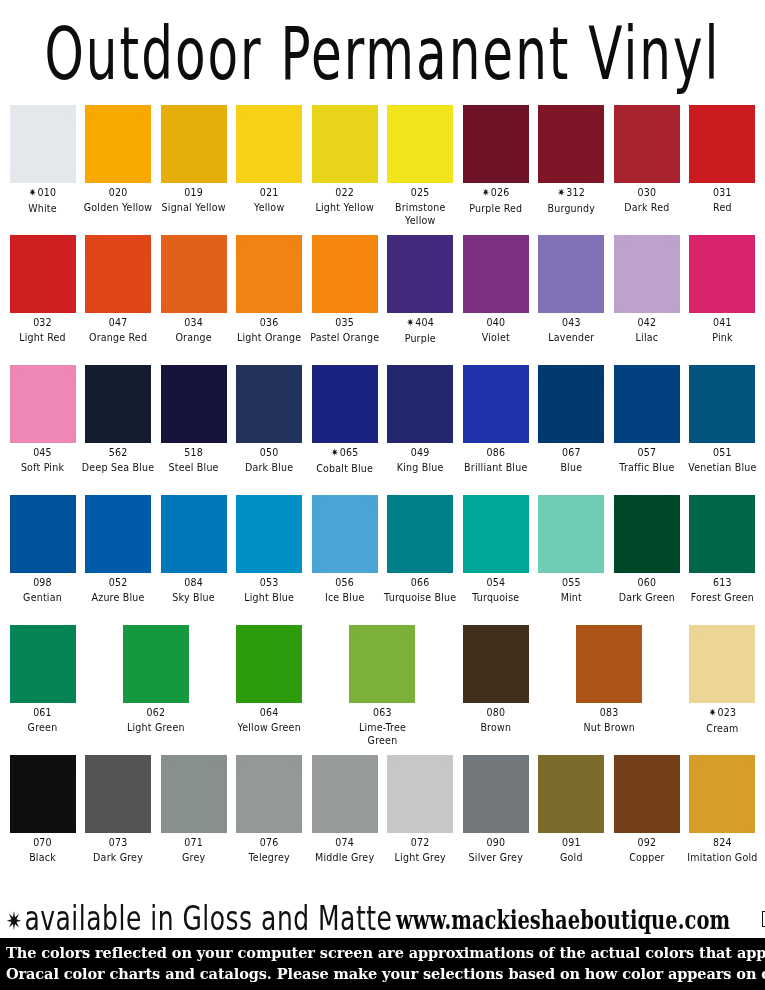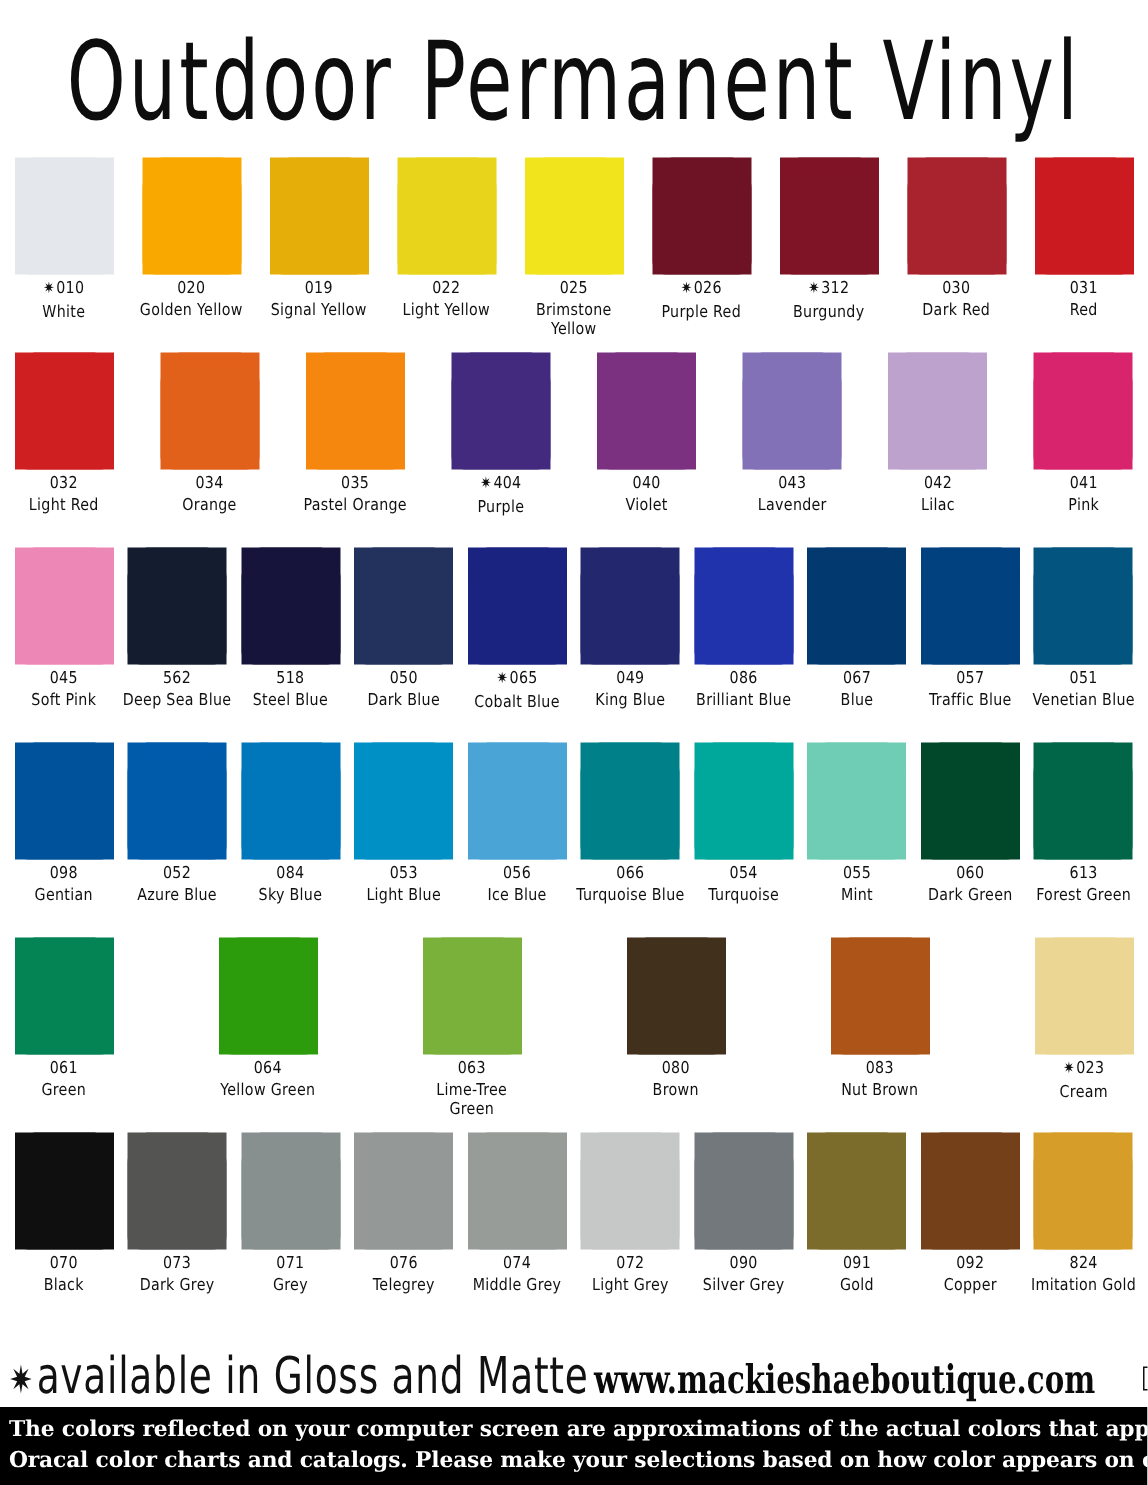--- a/index.html
+++ b/index.html
@@ -232,20 +232,31 @@
           <div class="lid" style="background: rgb(230, 174, 9);"></div>
           <div class="neck" style="background: rgb(230, 174, 9);"></div>
           <div class="body" style="background: rgb(230, 174, 9);"></div>
         </div>
         <div class="label">
           <span class="code">019</span>
           <span class="name">Signal Yellow</span>
         </div>
       </div>
       <div class="cell">
+        <div class="jar" style="background: rgb(247, 209, 23);">
+          <div class="lid" style="background: rgb(247, 209, 23);"></div>
+          <div class="neck" style="background: rgb(247, 209, 23);"></div>
+          <div class="body" style="background: rgb(247, 209, 23);"></div>
+        </div>
+        <div class="label">
+          <span class="code">021</span>
+          <span class="name">Yellow</span>
+        </div>
+      </div>
+      <div class="cell">
         <div class="jar" style="background: rgb(232, 213, 27);">
           <div class="lid" style="background: rgb(232, 213, 27);"></div>
           <div class="neck" style="background: rgb(232, 213, 27);"></div>
           <div class="body" style="background: rgb(232, 213, 27);"></div>
         </div>
         <div class="label">
           <span class="code">022</span>
           <span class="name">Light Yellow</span>
         </div>
       </div>
@@ -311,31 +322,53 @@
           <div class="lid" style="background: rgb(207, 31, 32);"></div>
           <div class="neck" style="background: rgb(207, 31, 32);"></div>
           <div class="body" style="background: rgb(207, 31, 32);"></div>
         </div>
         <div class="label">
           <span class="code">032</span>
           <span class="name">Light Red</span>
         </div>
       </div>
       <div class="cell">
+        <div class="jar" style="background: rgb(224, 70, 23);">
+          <div class="lid" style="background: rgb(224, 70, 23);"></div>
+          <div class="neck" style="background: rgb(224, 70, 23);"></div>
+          <div class="body" style="background: rgb(224, 70, 23);"></div>
+        </div>
+        <div class="label">
+          <span class="code">047</span>
+          <span class="name">Orange Red</span>
+        </div>
+      </div>
+      <div class="cell">
         <div class="jar" style="background: rgb(226, 97, 26);">
           <div class="lid" style="background: rgb(226, 97, 26);"></div>
           <div class="neck" style="background: rgb(226, 97, 26);"></div>
           <div class="body" style="background: rgb(226, 97, 26);"></div>
         </div>
         <div class="label">
           <span class="code">034</span>
           <span class="name">Orange</span>
         </div>
       </div>
       <div class="cell">
+        <div class="jar" style="background: rgb(240, 131, 18);">
+          <div class="lid" style="background: rgb(240, 131, 18);"></div>
+          <div class="neck" style="background: rgb(240, 131, 18);"></div>
+          <div class="body" style="background: rgb(240, 131, 18);"></div>
+        </div>
+        <div class="label">
+          <span class="code">036</span>
+          <span class="name">Light Orange</span>
+        </div>
+      </div>
+      <div class="cell">
         <div class="jar" style="background: rgb(246, 135, 14);">
           <div class="lid" style="background: rgb(246, 135, 14);"></div>
           <div class="neck" style="background: rgb(246, 135, 14);"></div>
           <div class="body" style="background: rgb(246, 135, 14);"></div>
         </div>
         <div class="label">
           <span class="code">035</span>
           <span class="name">Pastel Orange</span>
         </div>
       </div>
@@ -622,20 +655,31 @@
     <div class="row">
       <div class="cell">
         <div class="jar" style="background: rgb(4, 132, 84);">
           <div class="lid" style="background: rgb(4, 132, 84);"></div>
           <div class="neck" style="background: rgb(4, 132, 84);"></div>
           <div class="body" style="background: rgb(4, 132, 84);"></div>
         </div>
         <div class="label">
           <span class="code">061</span>
           <span class="name">Green</span>
+        </div>
+      </div>
+      <div class="cell">
+        <div class="jar" style="background: rgb(20, 153, 63);">
+          <div class="lid" style="background: rgb(20, 153, 63);"></div>
+          <div class="neck" style="background: rgb(20, 153, 63);"></div>
+          <div class="body" style="background: rgb(20, 153, 63);"></div>
+        </div>
+        <div class="label">
+          <span class="code">062</span>
+          <span class="name">Light Green</span>
         </div>
       </div>
       <div class="cell">
         <div class="jar" style="background: rgb(45, 156, 12);">
           <div class="lid" style="background: rgb(45, 156, 12);"></div>
           <div class="neck" style="background: rgb(45, 156, 12);"></div>
           <div class="body" style="background: rgb(45, 156, 12);"></div>
         </div>
         <div class="label">
           <span class="code">064</span>

